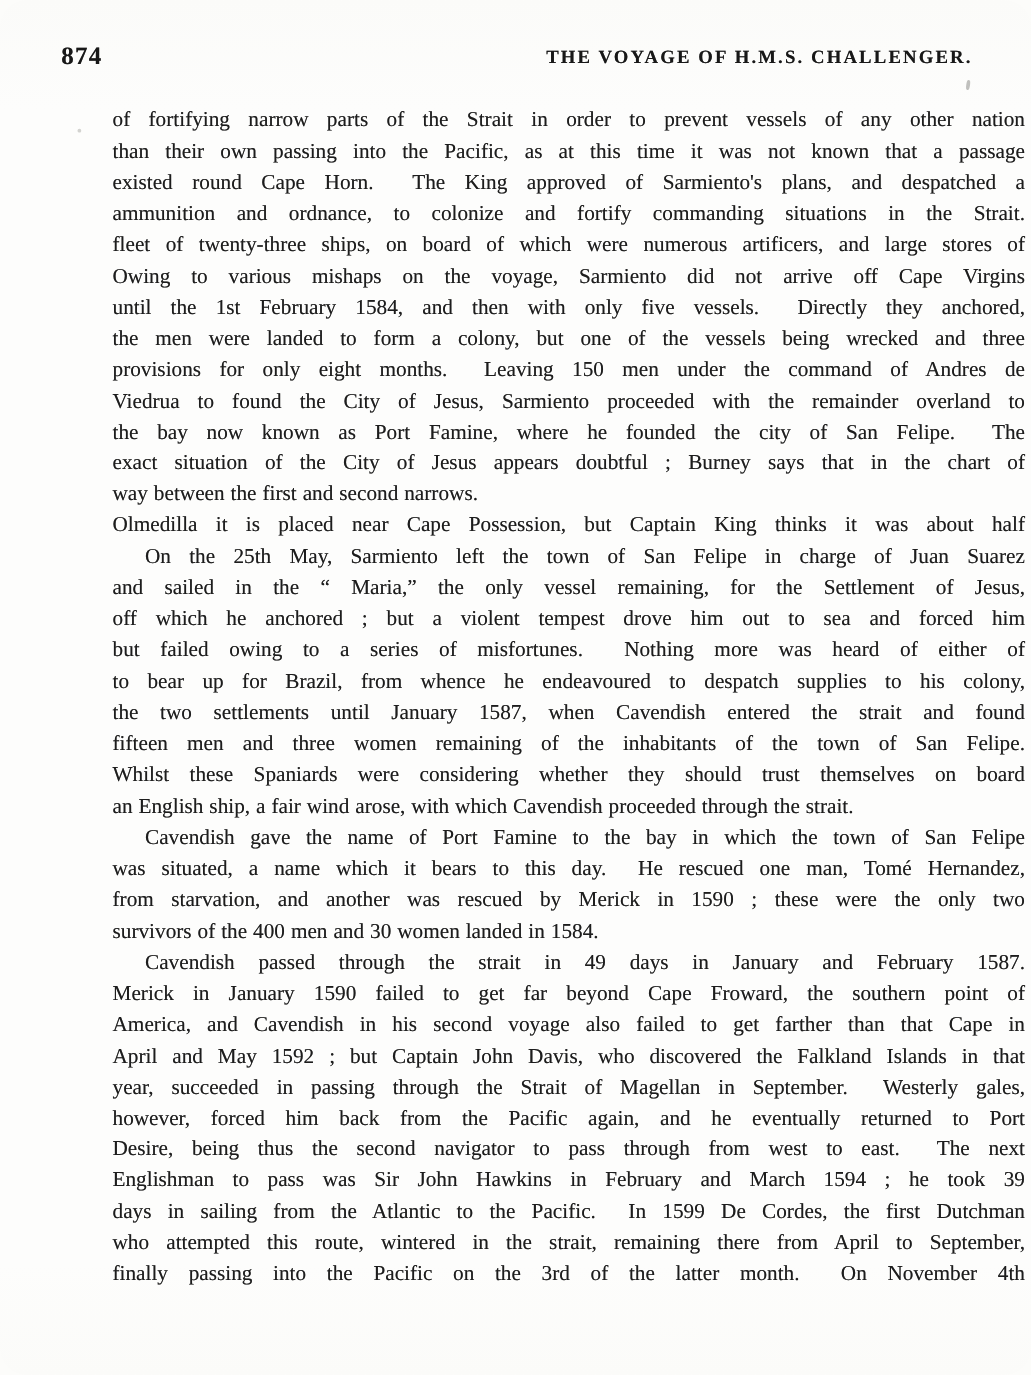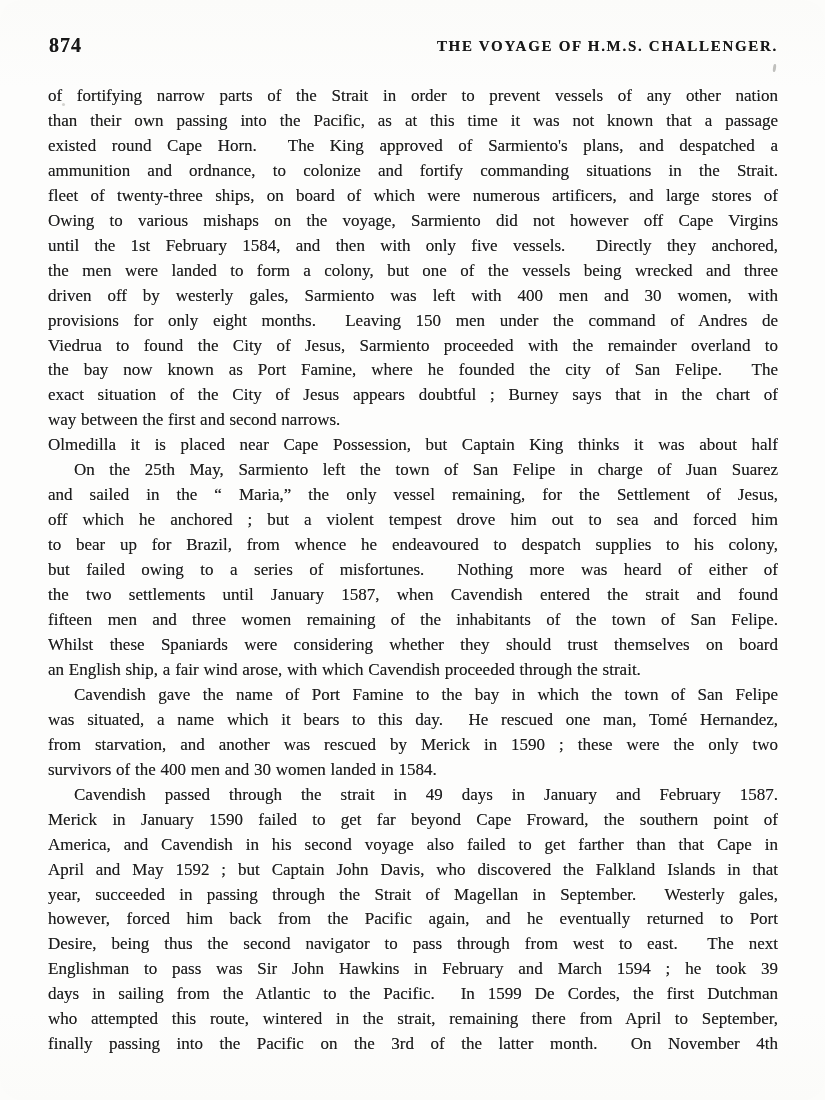--- a/index.html
+++ b/index.html
@@ -55,20 +55,21 @@
     word-spacing: 0.5px;
   }
   .para { width: 100%; }
   .line {
     width: 100%;
     line-height: 24.95px;
     text-align: justify;
     text-align-last: justify;
     text-justify: inter-word;
     white-space: nowrap_disabled; 
+    margin-left: 42px;
   }
   .line.last { text-align-last: left; }
   .line.indent { text-indent: 26px; }
   .speck {
     position: absolute;
     left: 773px;
     top: 64px;
     width: 3px;
     height: 8px;
     background: #8e8e8a;
@@ -96,37 +97,36 @@
     <div class="running-title">THE VOYAGE OF H.M.S. CHALLENGER.</div>
   </header>
 
   <main class="body-text">
       <div class="para">
         <div class="line">of fortifying narrow parts of the Strait in order to prevent vessels of any other nation</div>
         <div class="line">than their own passing into the Pacific, as at this time it was not known that a passage</div>
         <div class="line">existed round Cape Horn.&nbsp; The King approved of Sarmiento's plans, and despatched a</div>
         <div class="line">ammunition and ordnance, to colonize and fortify commanding situations in the Strait.</div>
         <div class="line">fleet of twenty-three ships, on board of which were numerous artificers, and large stores of</div>
-        <div class="line">Owing to various mishaps on the voyage, Sarmiento did not however off Cape Virgins</div>
+        <div class="line">Owing to various mishaps on the voyage, Sarmiento did not arrive off Cape Virgins</div>
         <div class="line">until the 1st February 1584, and then with only five vessels.&nbsp; Directly they anchored,</div>
         <div class="line">the men were landed to form a colony, but one of the vessels being wrecked and three</div>
-        <div class="line">driven off by westerly gales, Sarmiento was left with 400 men and 30 women, with</div>
         <div class="line">provisions for only eight months.&nbsp; Leaving 150 men under the command of Andres de</div>
         <div class="line">Viedrua to found the City of Jesus, Sarmiento proceeded with the remainder overland to</div>
         <div class="line">the bay now known as Port Famine, where he founded the city of San Felipe.&nbsp; The</div>
         <div class="line">exact situation of the City of Jesus appears doubtful&nbsp;; Burney says that in the chart of</div>
         <div class="line last">way between the first and second narrows.</div>
         <div class="line">Olmedilla it is placed near Cape Possession, but Captain King thinks it was about half</div>
       </div>
       <div class="para">
         <div class="line indent">On the 25th May, Sarmiento left the town of San Felipe in charge of Juan Suarez</div>
         <div class="line">and sailed in the “ Maria,” the only vessel remaining, for the Settlement of Jesus,</div>
         <div class="line">off which he anchored&nbsp;; but a violent tempest drove him out to sea and forced him</div>
+        <div class="line">but failed owing to a series of misfortunes.&nbsp; Nothing more was heard of either of</div>
         <div class="line">to bear up for Brazil, from whence he endeavoured to despatch supplies to his colony,</div>
-        <div class="line">but failed owing to a series of misfortunes.&nbsp; Nothing more was heard of either of</div>
         <div class="line">the two settlements until January 1587, when Cavendish entered the strait and found</div>
         <div class="line">fifteen men and three women remaining of the inhabitants of the town of San Felipe.</div>
         <div class="line">Whilst these Spaniards were considering whether they should trust themselves on board</div>
         <div class="line last">an English ship, a fair wind arose, with which Cavendish proceeded through the strait.</div>
       </div>
       <div class="para">
         <div class="line indent">Cavendish gave the name of Port Famine to the bay in which the town of San Felipe</div>
         <div class="line">was situated, a name which it bears to this day.&nbsp; He rescued one man, Tomé Hernandez,</div>
         <div class="line">from starvation, and another was rescued by Merick in 1590&nbsp;; these were the only two</div>
         <div class="line last">survivors of the 400 men and 30 women landed in 1584.</div>

